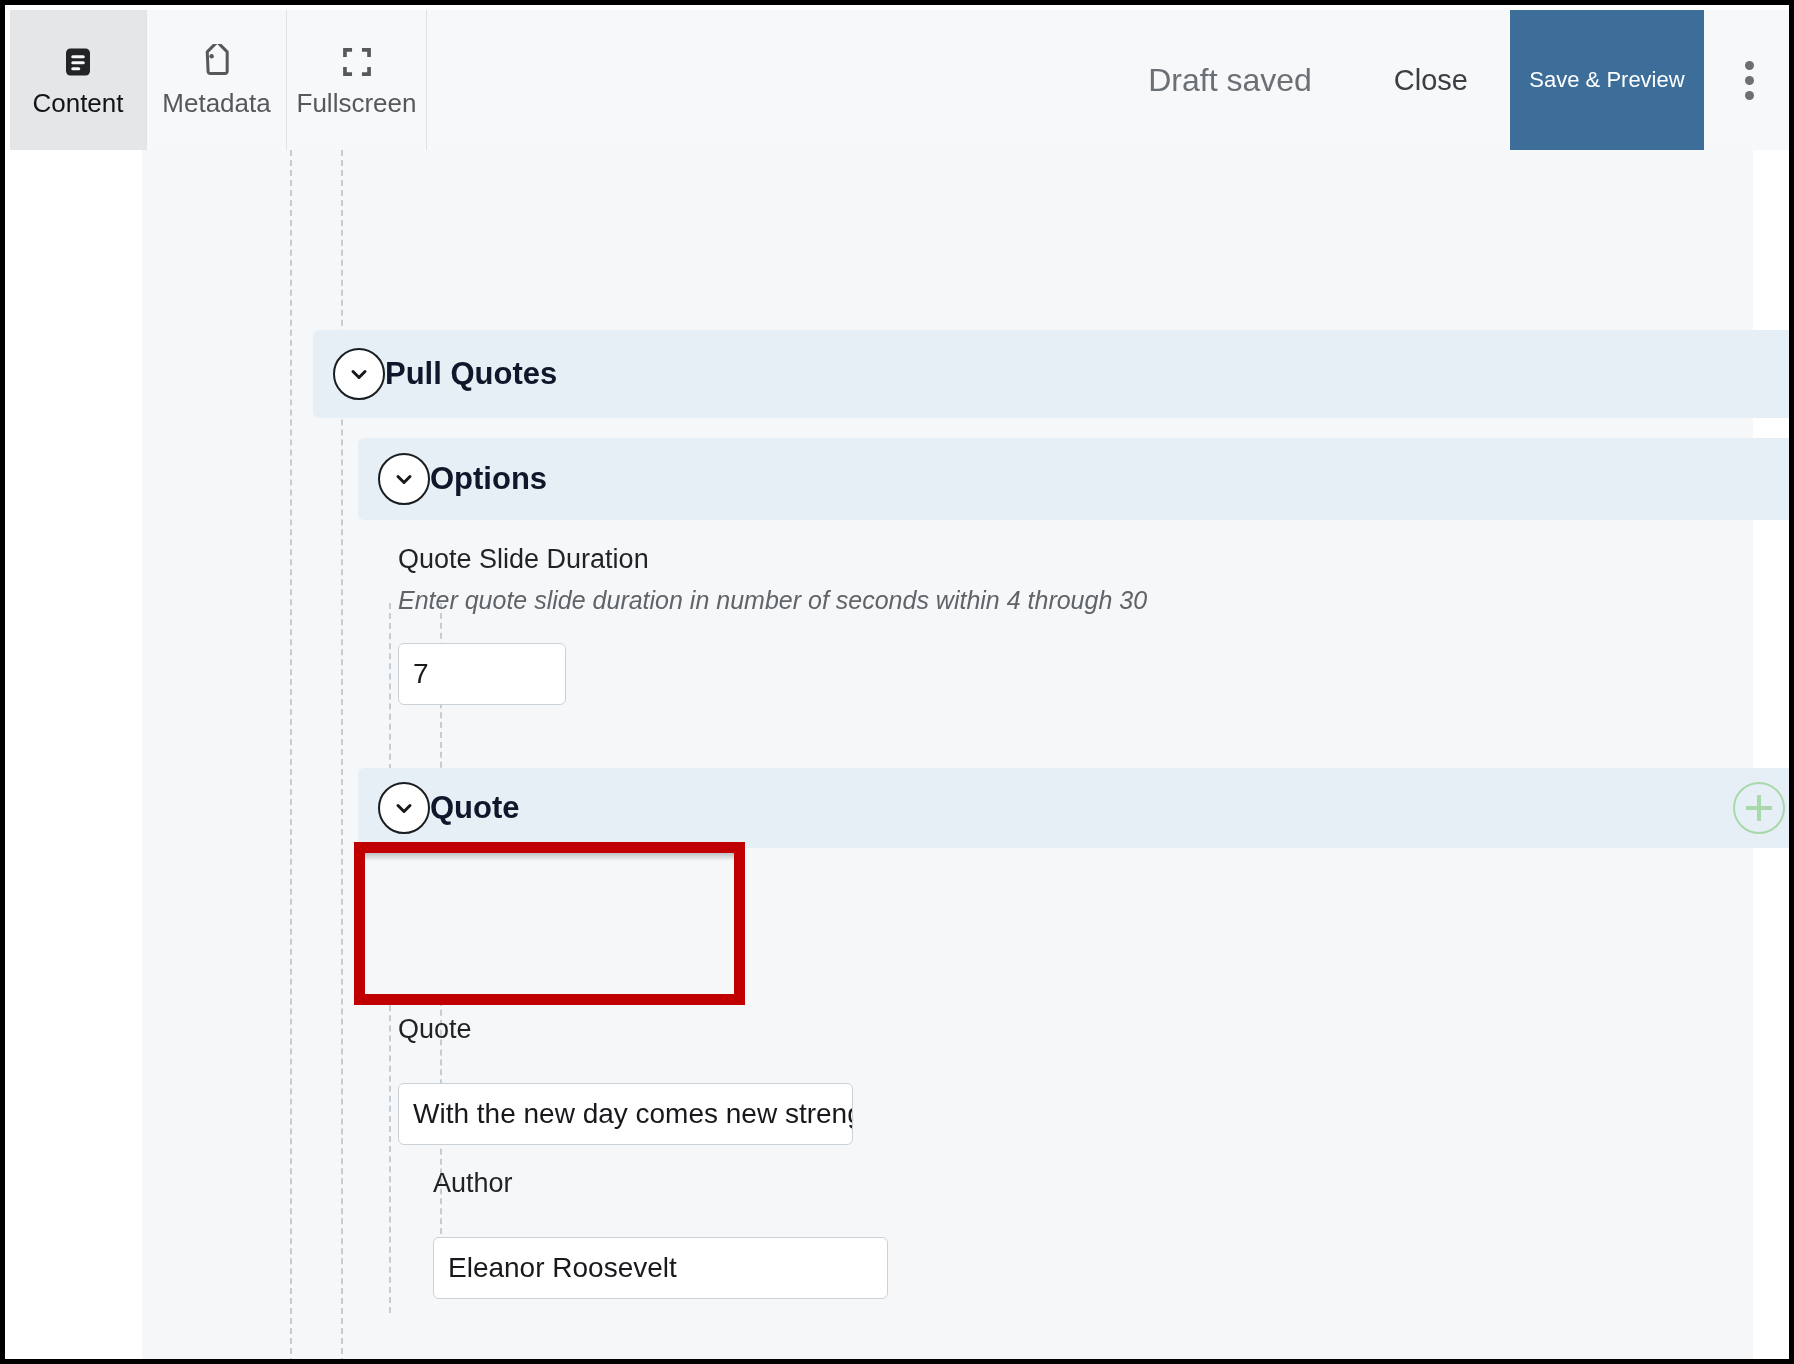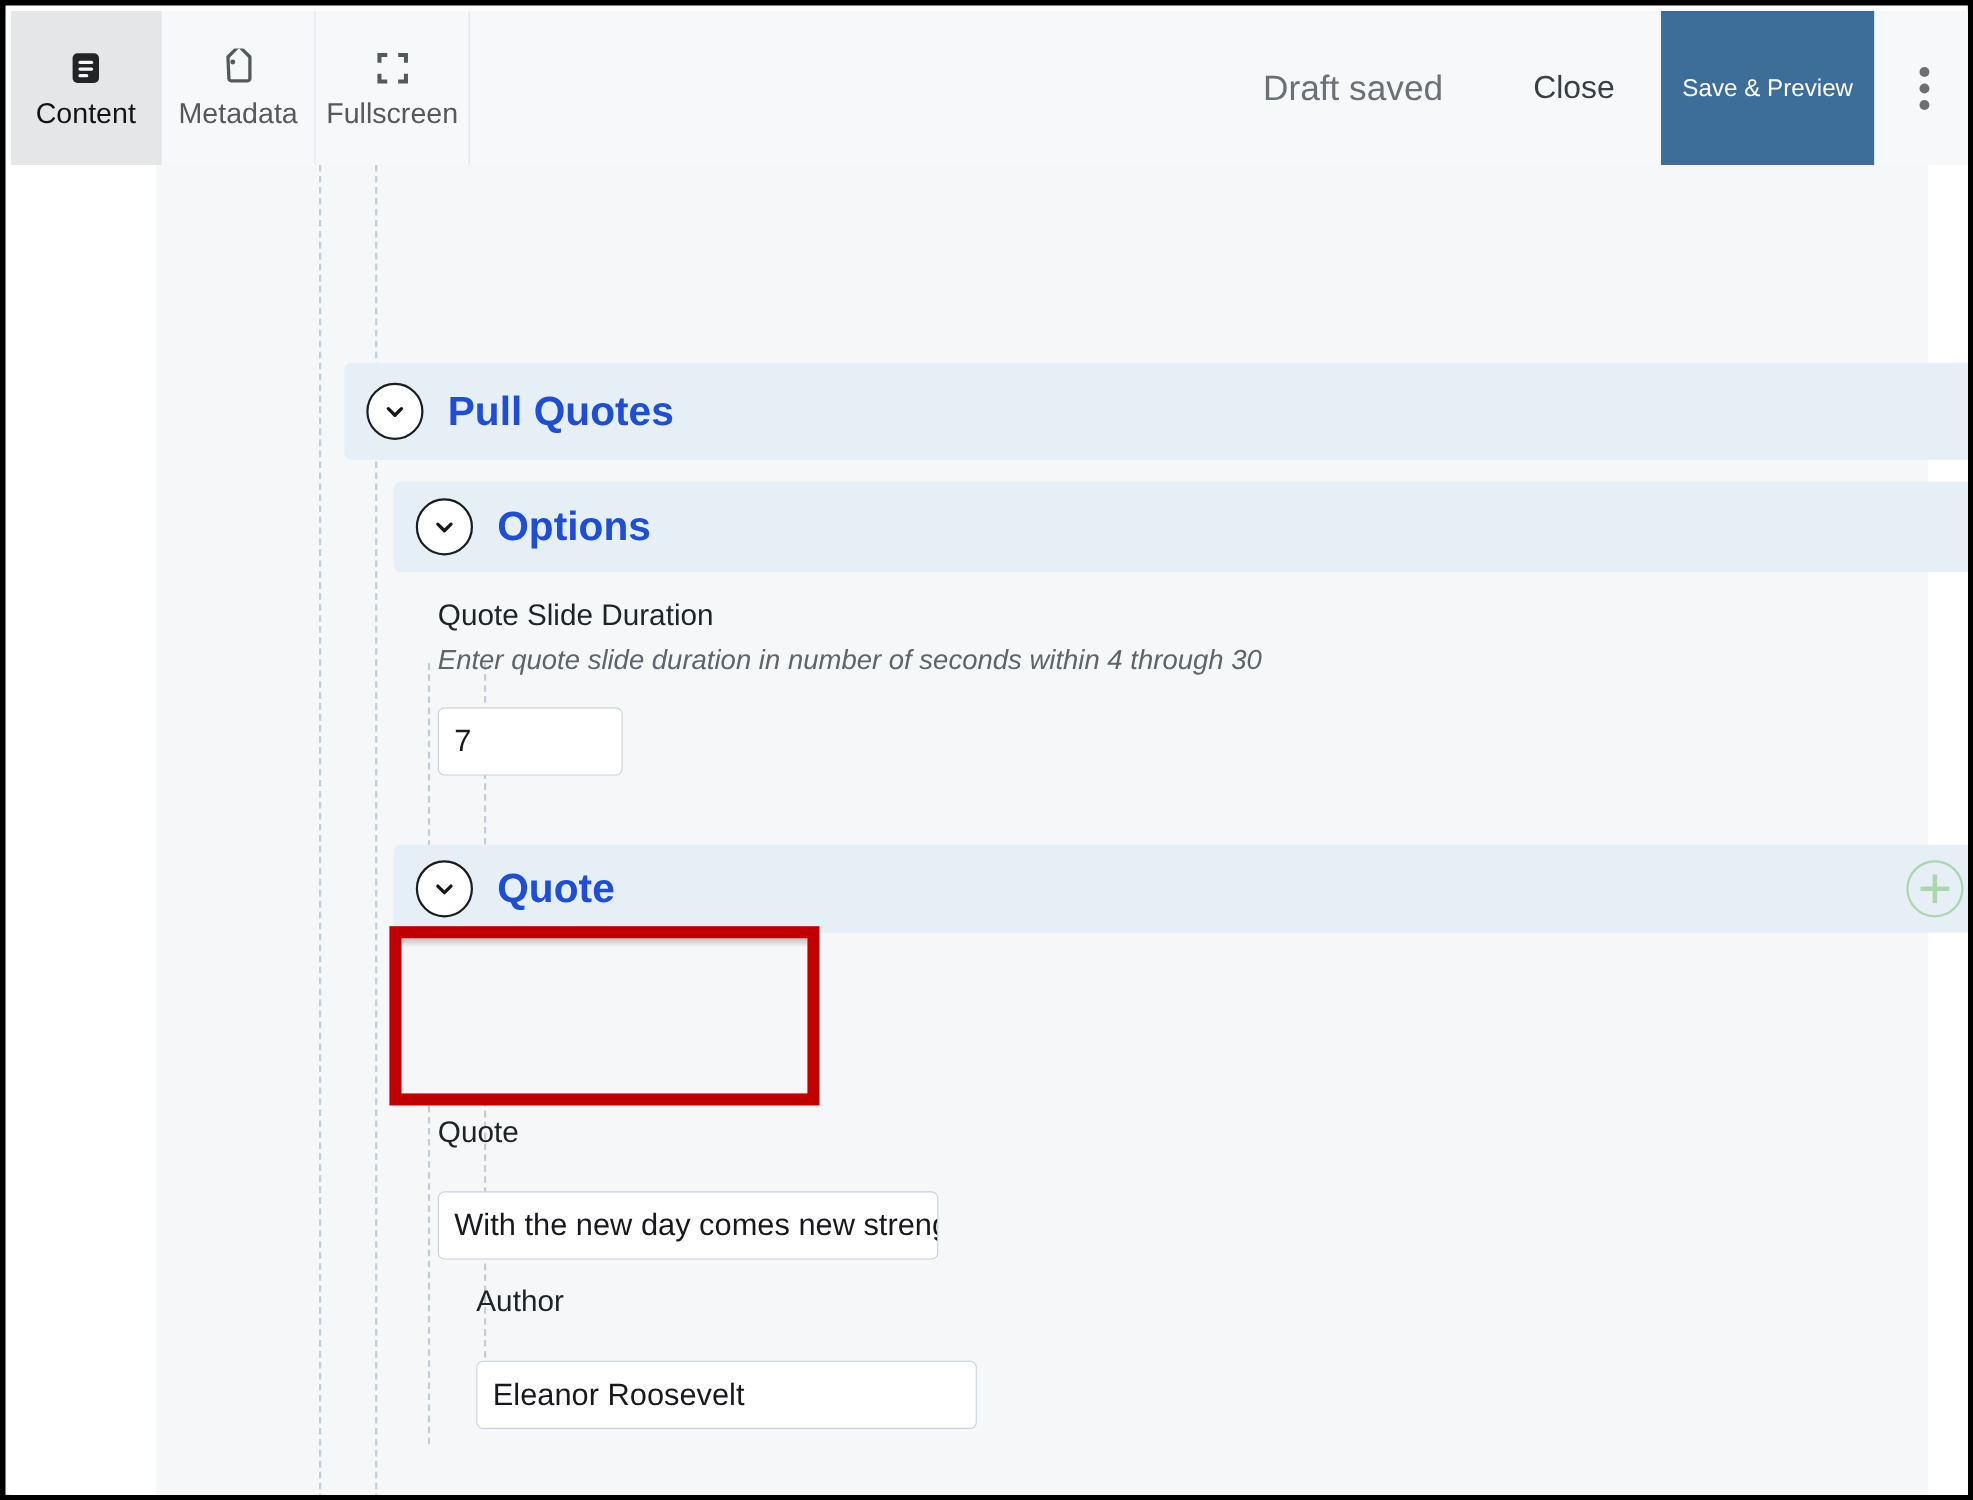--- a/index.html
+++ b/index.html
@@ -168,24 +168,23 @@
     background: #ffffff;
     border: 2px solid #1a1d20;
     display: flex;
     align-items: center;
     justify-content: center;
     flex: 0 0 auto;
     cursor: pointer;
   }
   .chev svg { display: block; }
   .panel-title {
-    font-size: 37px;
+    font-size: 31px;
     font-weight: bold;
-    color: #1d4ed8;
-    margin-left: 22px;
+    color: #0f172a;
   }
 
   #pullquotes-head { left: 171px; top: 180px;  width: 1494px; height: 88px; padding-left: 20px; box-sizing: border-box; }
   #options-head    { left: 216px; top: 288px;  width: 1449px; height: 82px; padding-left: 20px; box-sizing: border-box; }
   #quote-head      { left: 216px; top: 618px;  width: 1449px; height: 80px; padding-left: 20px; box-sizing: border-box; }
 
   .add-btn {
     position: absolute;
     right: 22px;
     top: 50%;

